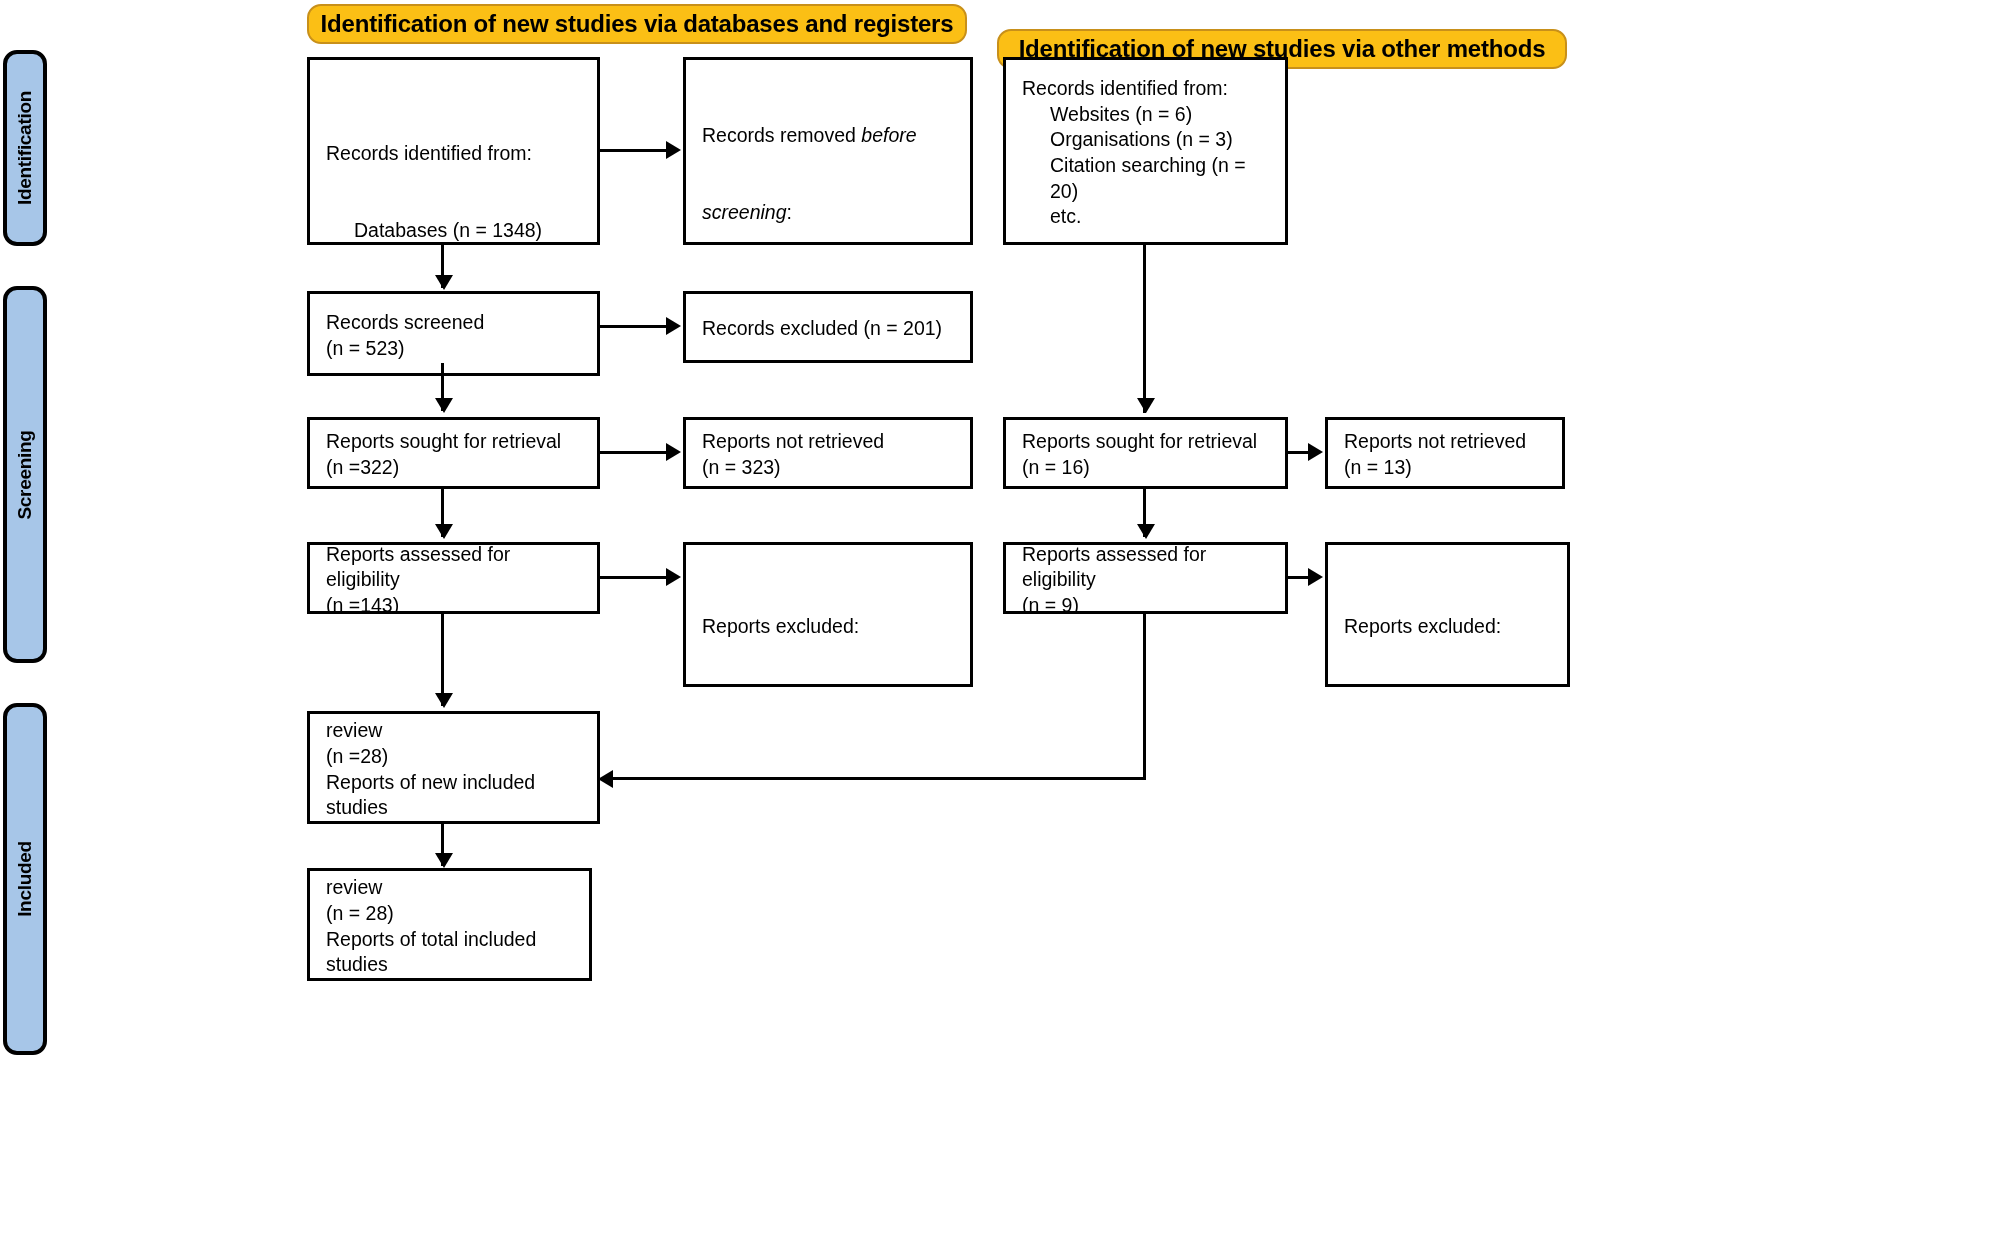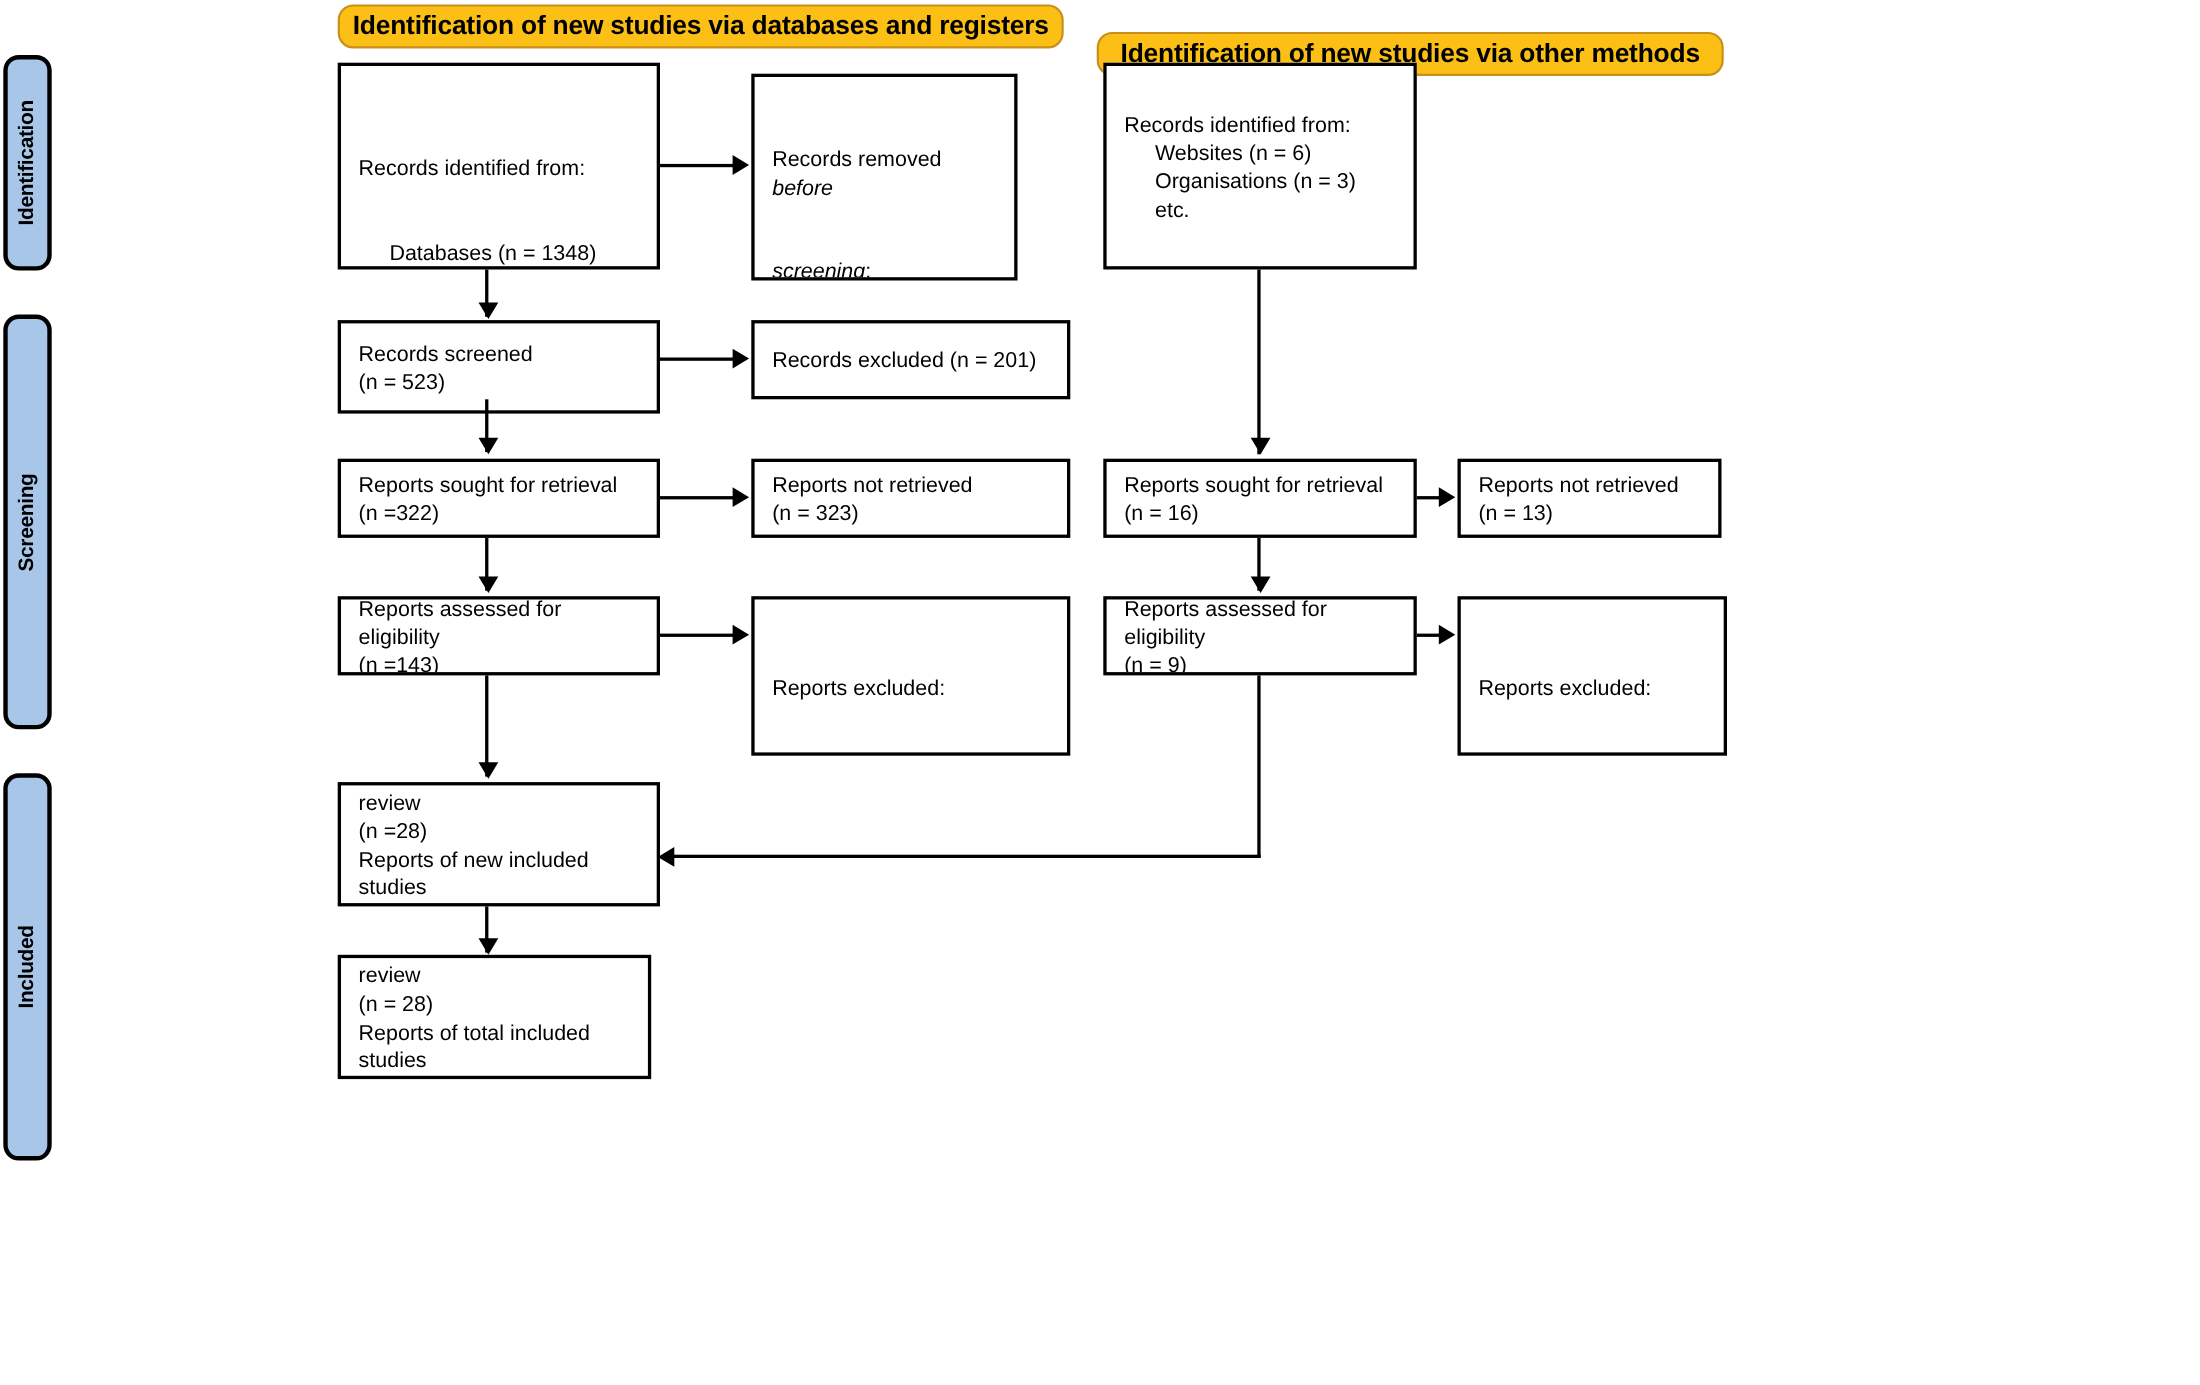--- a/index.html
+++ b/index.html
@@ -113,21 +113,21 @@
 
   <div class="box" style="left:307px;top:57px;width:293px;height:188px;padding-top:30px;">
     <span class="ln">Records identified from:</span>
     <span class="ind">Databases (n = 1348)</span>
     
     
     
     
   </div>
 
-  <div class="box" style="left:683px;top:67px;width:242px;height:188px;padding-top:12px;">
+  <div class="box" style="left:683px;top:57px;width:290px;height:188px;padding-top:12px;">
     <span class="ln"><span>Records removed </span><span class="it">before</span></span>
     <span class="ln"><span class="it">screening</span><span>:</span></span>
     
     
     
     
     
     
   </div>
 
@@ -201,20 +201,21 @@
     <span class="ln">Total studies included in review</span>
     <span class="ln">(n = 28)</span>
     <span class="ln">Reports of total included studies</span>
     <span class="ln">(n = 75)</span>
   </div>
 
   <div class="box vcenter" style="left:1003px;top:57px;width:285px;height:188px;">
     <span class="ln">Records identified from:</span>
     <span class="ind">Websites (n = 6)</span>
     <span class="ind">Organisations (n = 3)</span>
+    <span class="ind">Citation searching (n = 20)</span>
     <span class="ind">etc.</span>
   </div>
 
   <div class="vline" style="left:1143px;top:245px;height:168px;"></div>
   <div class="arrow-down" style="left:1137px;top:398px;"></div>
 
   <div class="box vcenter" style="left:1003px;top:417px;width:285px;height:72px;">
     <span class="ln">Reports sought for retrieval</span>
     <span class="ln">(n = 16)</span>
   </div>

